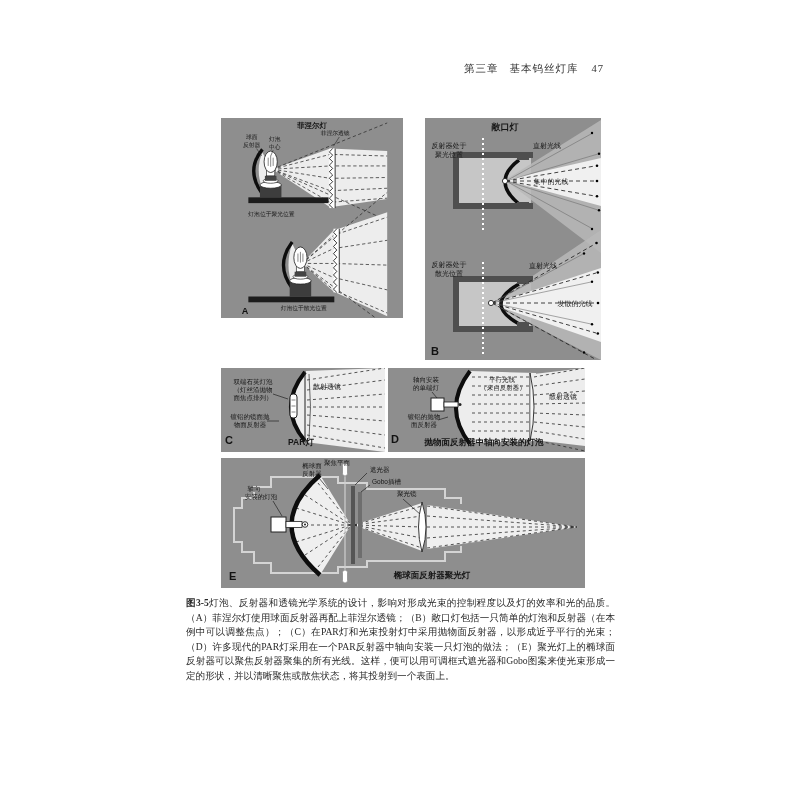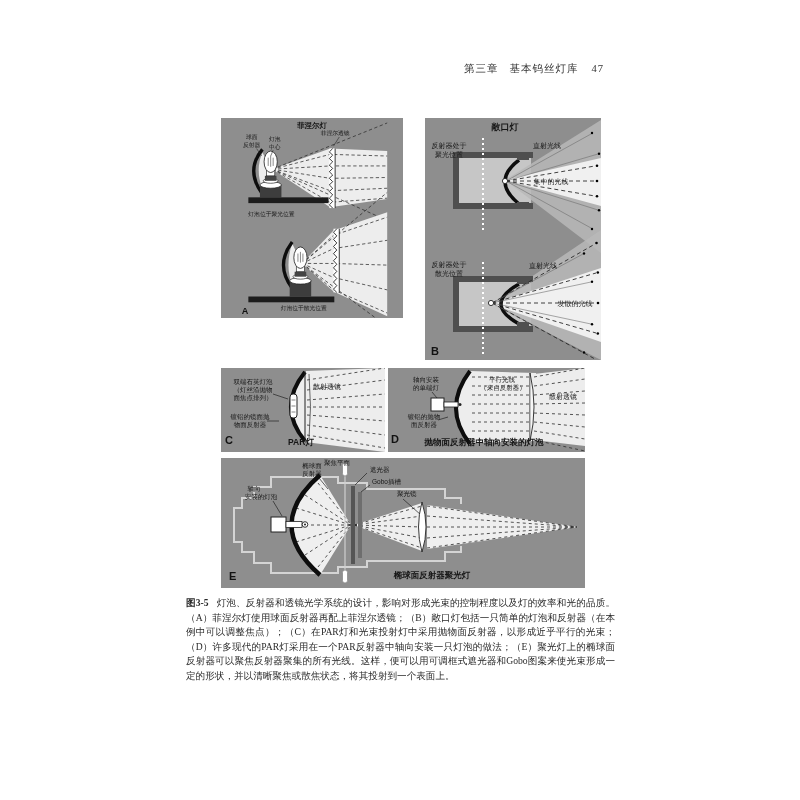--- a/index.html
+++ b/index.html
@@ -23,21 +23,21 @@
   .ttl{font-size:9px;font-weight:bold;}
   .ttl-s{font-size:8.5px;font-weight:bold;}
   .letter{font-size:11px;font-weight:bold;fill:#121212;}
   .ray{fill:none;stroke:#2b2b2b;stroke-width:0.9;stroke-dasharray:4 3;}
   .ray-s{fill:none;stroke:#2b2b2b;stroke-width:0.8;stroke-dasharray:3 3;}
   .thin{fill:none;stroke:#6f6f6f;stroke-width:0.6;}
   .leader{fill:none;stroke:#222;stroke-width:0.7;}
   .arc{fill:none;stroke:#0d0d0d;}
   .caption{position:absolute;left:186px;top:596px;width:429px;
            font-size:9.6px;line-height:14.6px;color:#2a2a2a;text-align:justify;}
-  .caption b{margin-right:8px;}
+  .caption b{}
 </style>
 </head>
 <body>
 
 <div id="page">
 
   <div class="header">
     <span>第三章</span><span class="sp1">基本钨丝灯库</span><span class="sp2">47</span>
   </div>
 

